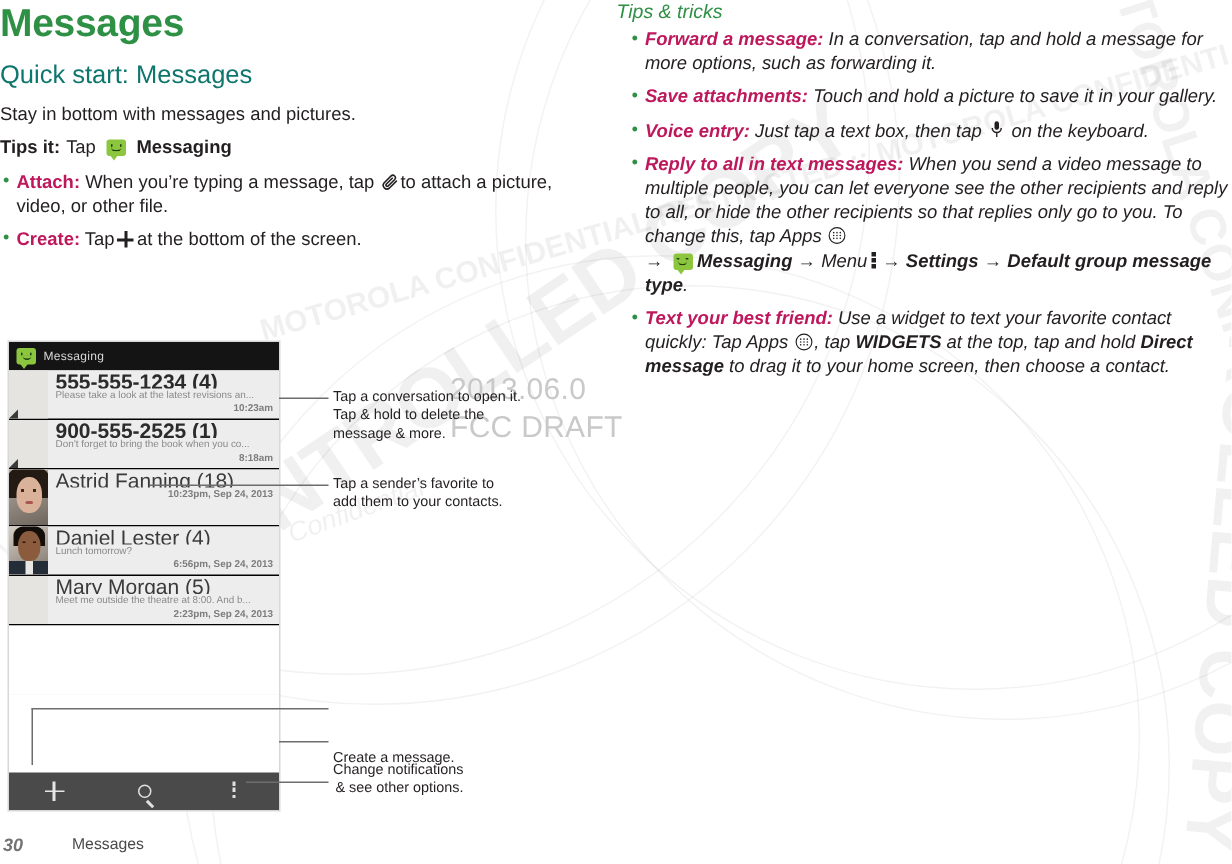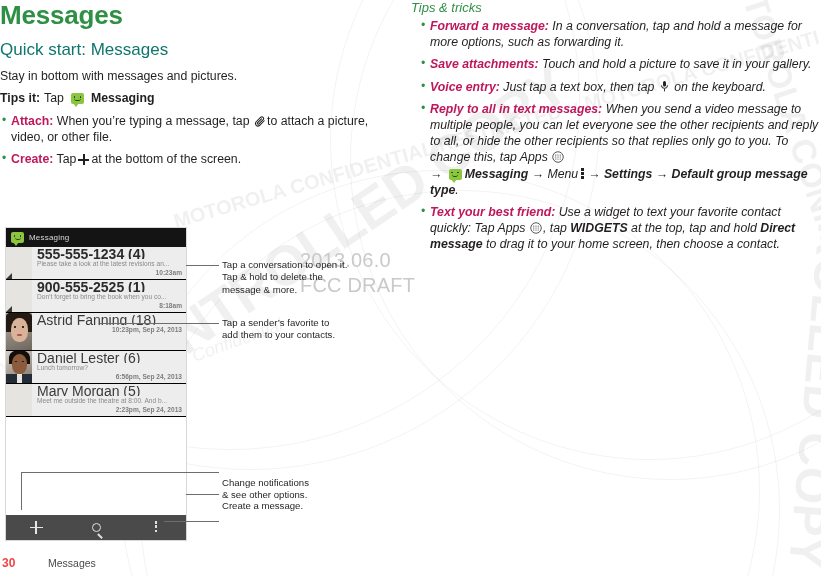--- a/index.html
+++ b/index.html
@@ -228,21 +228,21 @@
     border-bottom:1.3px solid #1d3d12;border-radius:0 0 7px 7px;
   }
   .arrow { font-weight:400; }
 
   
   .footer {
     position:absolute; left:0; bottom:6px; width:821px; height:20px;
   }
   .pg-num {
     position:absolute; left:2px; bottom:0;
-    font-size:12px; font-weight:700; color:#ef4444;
+    font-size:12px; font-weight:700; color:#737373;font-style:italic;
   }
   .pg-sec {
     position:absolute; left:48px; bottom:1px;
     font-size:10.5px; color:#4a4a4a;
   }
 </style>
 </head>
 <body>
 
 <div class="wm-layer">
@@ -360,21 +360,21 @@
               <span class="hair" style="left:3px;top:-1px;width:21px;height:14px;background:#140e0a;"></span>
               <span class="head" style="left:6px;top:3px;width:15px;height:20px;background:#8a5b3c;"></span>
               <span style="position:absolute;left:9px;top:10px;width:2px;height:1.4px;background:#2a1a10;"></span>
               <span style="position:absolute;left:16px;top:10px;width:2px;height:1.4px;background:#2a1a10;"></span>
               <span style="position:absolute;left:0;bottom:0;width:26px;height:9px;background:#1d2franchise;"></span>
               <span style="position:absolute;left:0;bottom:0;width:26px;height:9px;background:#242c38;"></span>
               <span style="position:absolute;left:11px;bottom:0;width:5px;height:9px;background:#e8e6e2;"></span>
             </span>
           </div>
           <div class="body">
-            <div class="name">Daniel Lester (6)</div>
+            <div class="name">Daniel Lester (4)</div>
             <div class="prev">Lunch tomorrow?</div>
             <div class="time">6:56pm, Sep 24, 2013</div>
           </div>
         </div>
 
         <div class="convo">
           <div class="avatar empty"></div>
           <div class="body">
             <div class="name">Mary Morgan (5)</div>
             <div class="prev">Meet me outside the theatre at 8:00. And b...</div>
@@ -419,21 +419,21 @@
 
   <div class="callout-txt" style="left:222px;top:317px;">
     <div>Tap a sender’s favorite to</div>
     <div>add them to your contacts.</div>
   </div>
 
   <div class="callout-txt" style="left:222px;top:468px;margin-top:32px;">
     <div>Create a message.</div>
   </div>
 
-  <div class="callout-txt" style="left:222px;top:477px;">
+  <div class="callout-txt" style="left:222px;top:508px;text-align:right;">
     <div>Change notifications</div>
     <div>&amp; see other options.</div>
   </div>
 
   <div class="col-right">
     <div class="tips-head">Tips &amp; tricks</div>
 
     <ul class="bullets right-bullets">
 
       <li>

